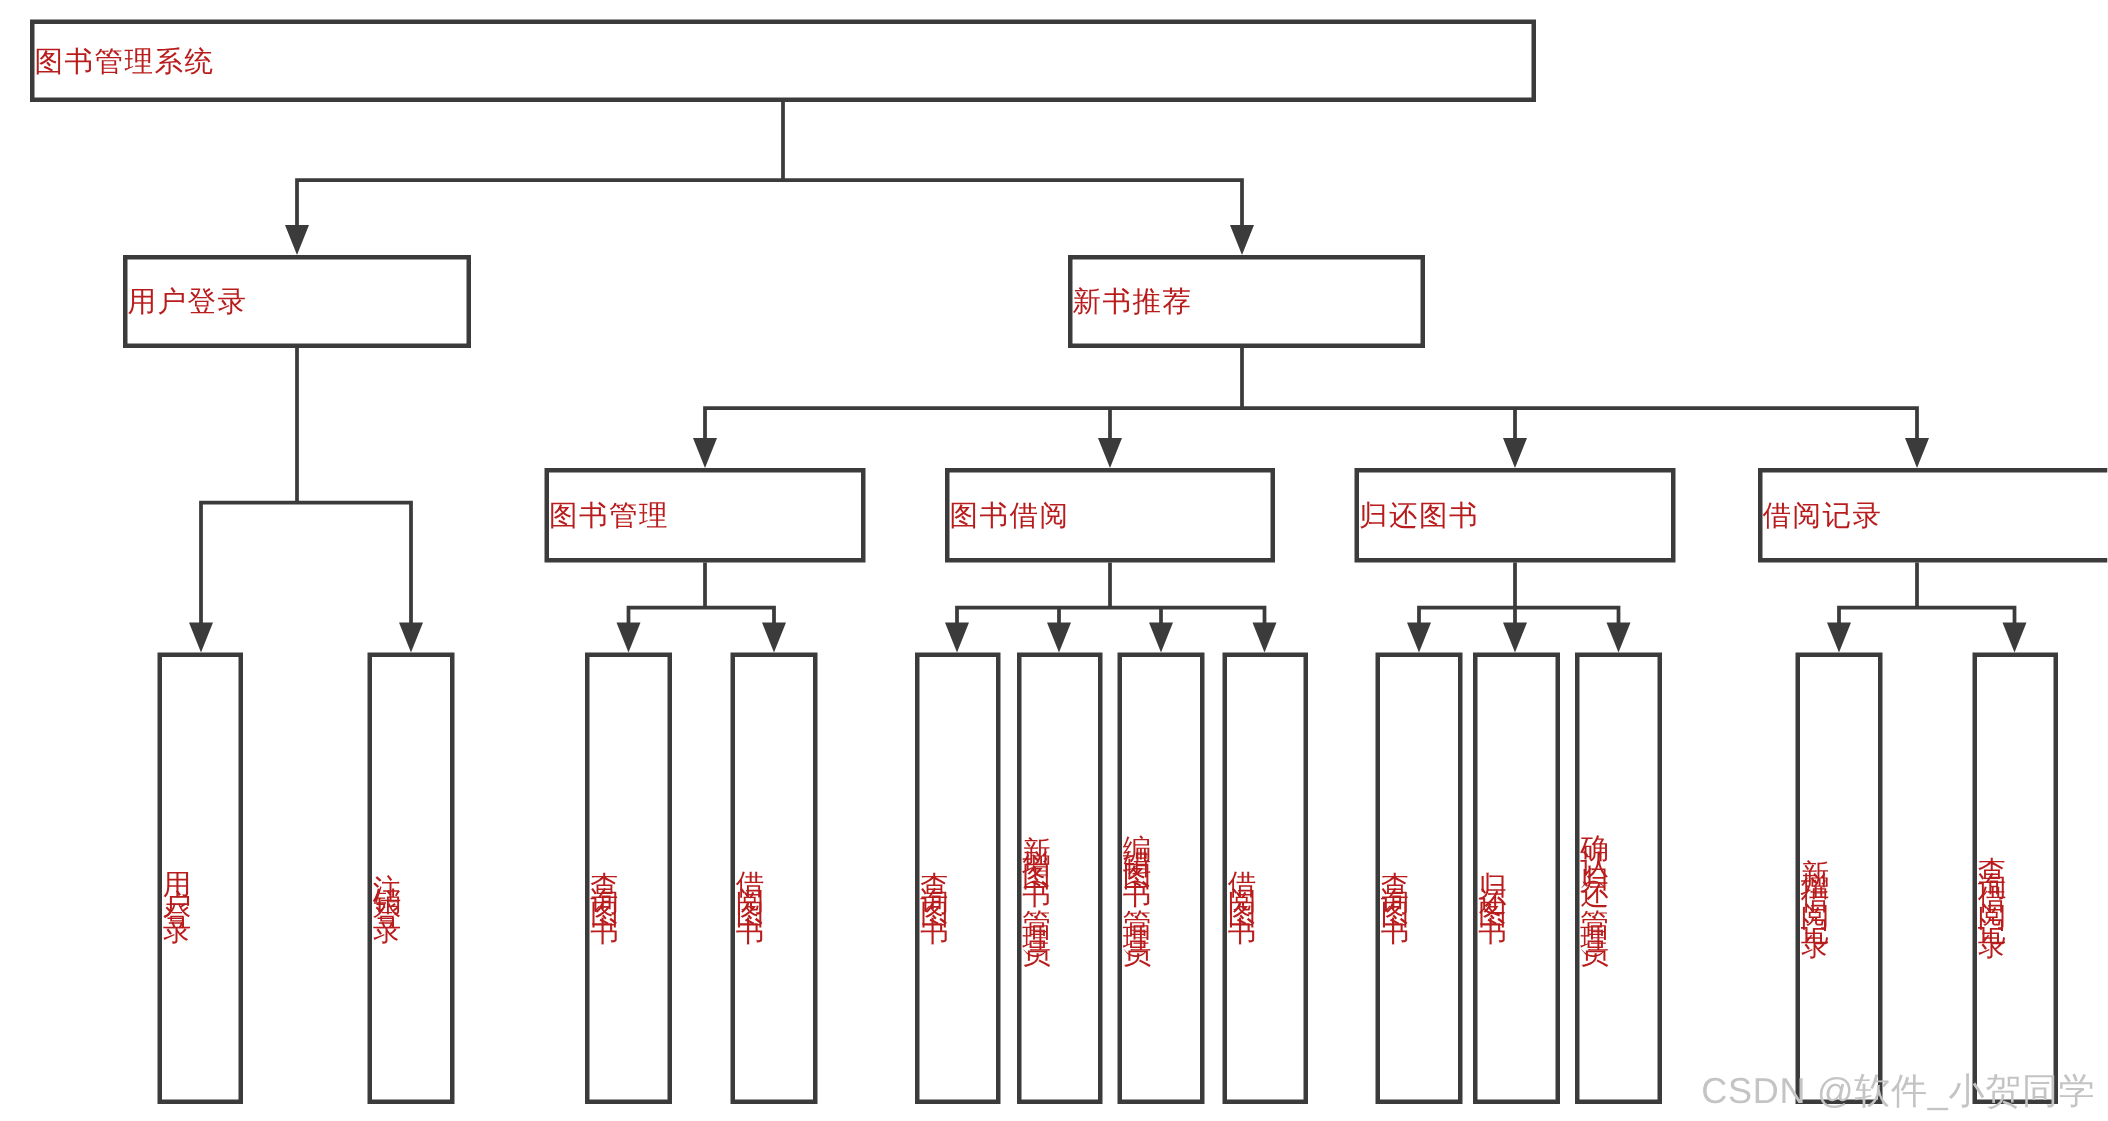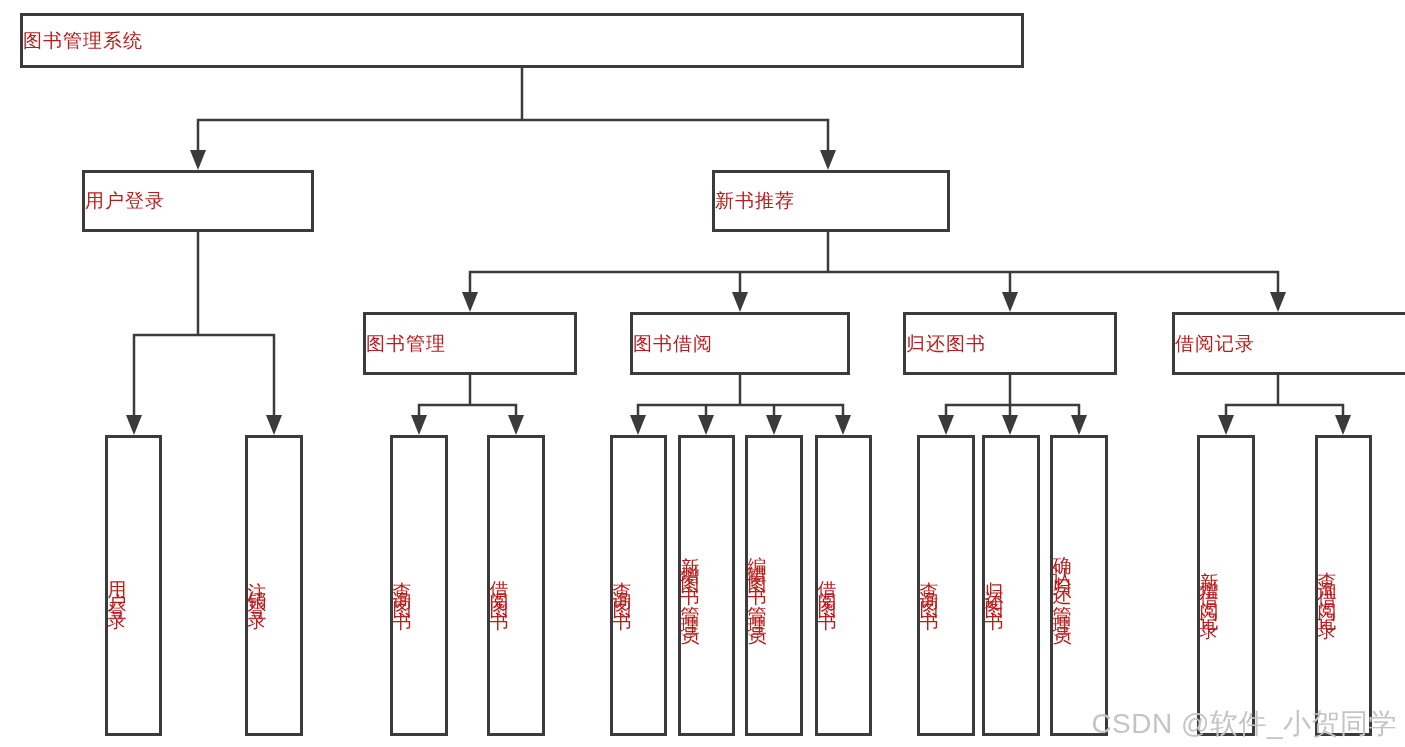--- a/index.html
+++ b/index.html
@@ -28,21 +28,21 @@
     text-orientation: mixed;
     font-size: 19px;
     line-height: 1;
     letter-spacing: 10px;
     white-space: nowrap;
   }
   .watermark {
     position: absolute;
     right: 8px;
     bottom: 4px;
-    font-size: 28px;
+    font-size: 24px;
     color: #c4c4c4;
     letter-spacing: 0.5px;
     pointer-events: none;
     margin-left: 42px;
   }
 </style>
 </head>
 <body>
 
 <div class="canvas">

